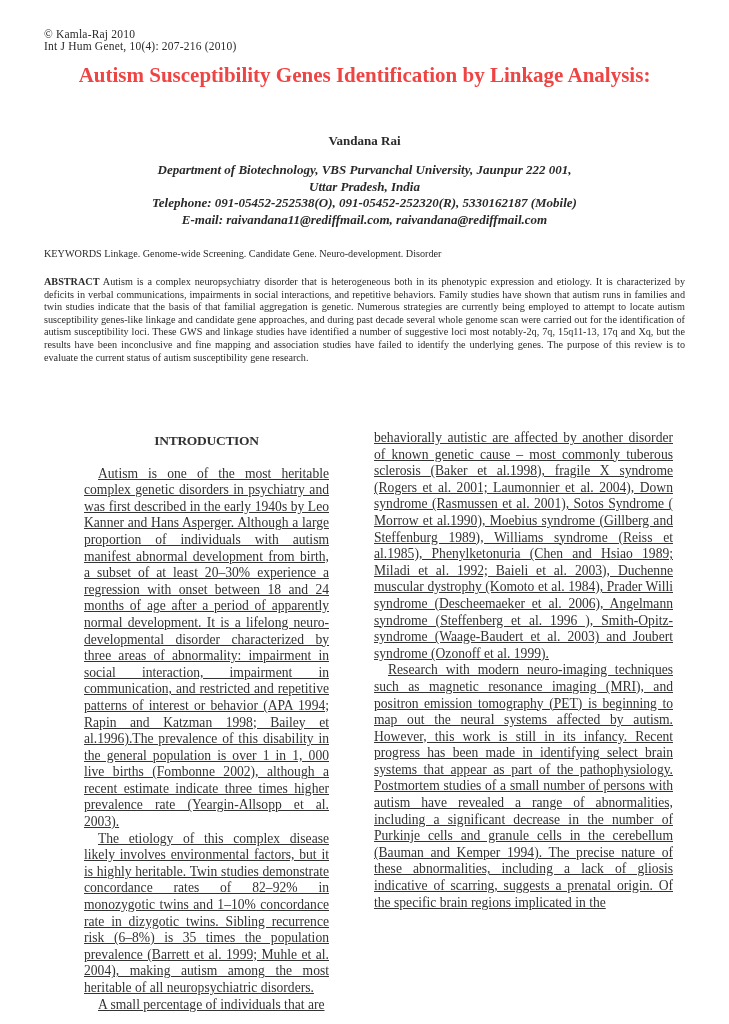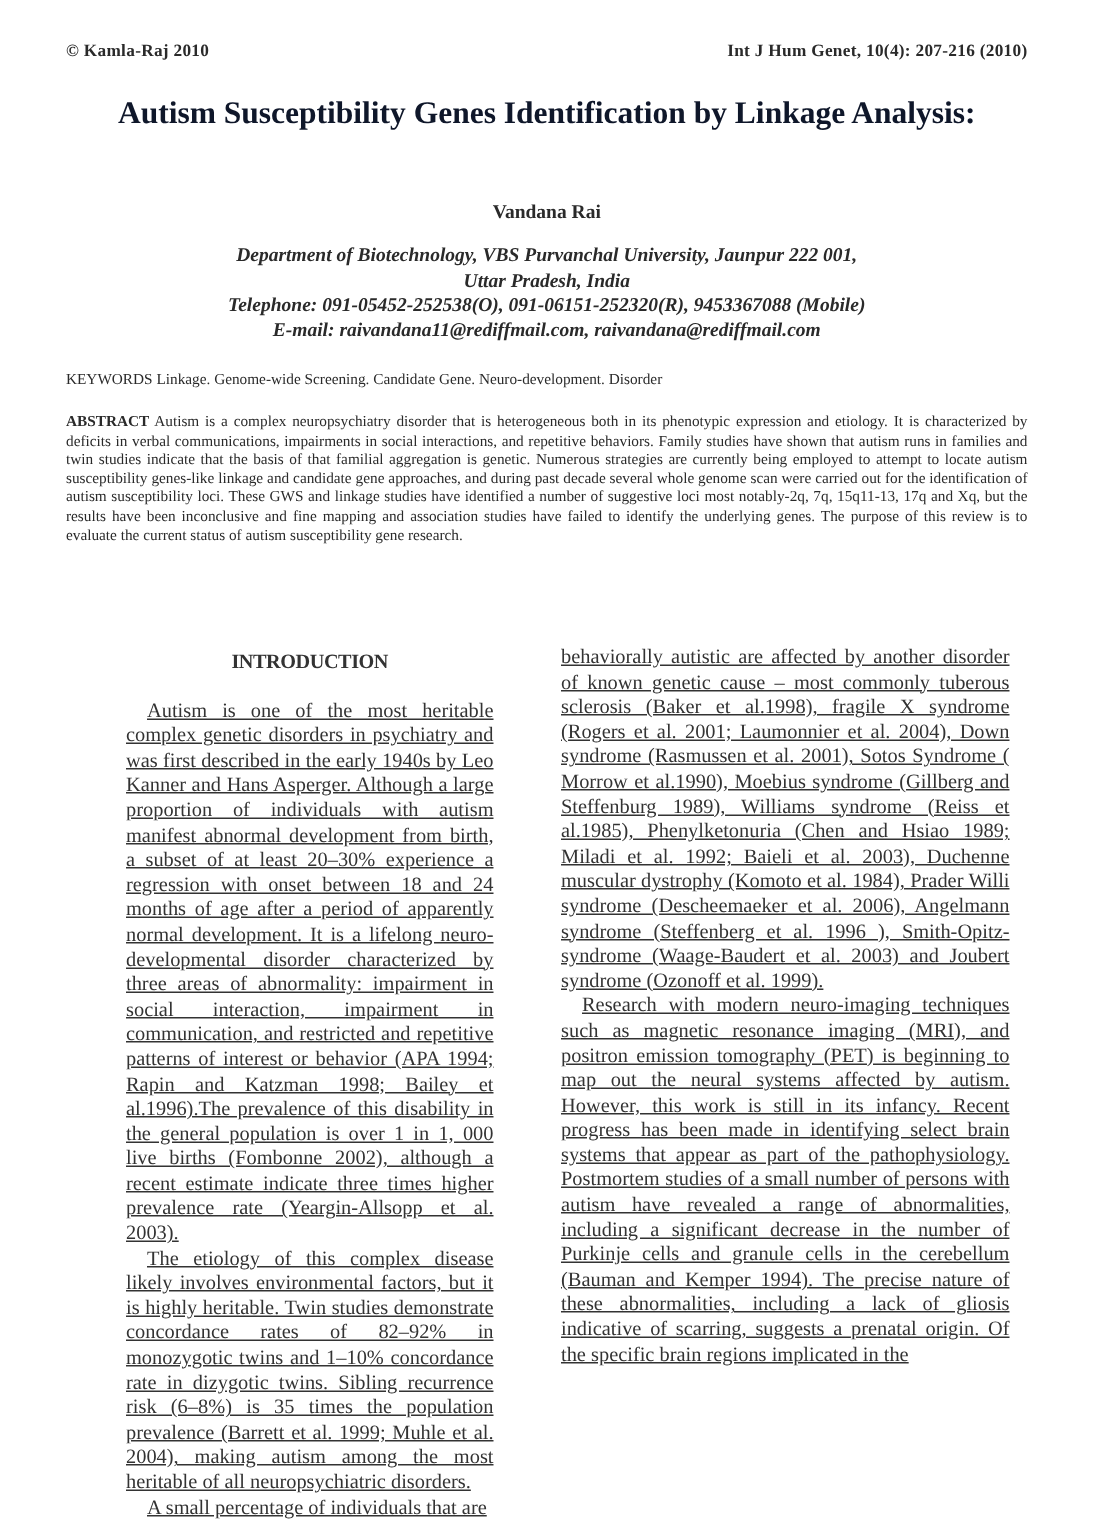--- a/index.html
+++ b/index.html
@@ -1,18 +1,18 @@
 <!DOCTYPE html>
 <html><head>
 <meta charset="utf-8">
 <style>
   html, body { margin: 0; padding: 0; background: #ffffff; }
   body { width: 729px; height: 1024px; overflow: hidden; position: relative; color: #2a2a2a; font-family: "Liberation Serif", "DejaVu Serif", serif; }
-  .running-head { position: absolute; top: 28px; left: 44px; right: 44px; font-size: 11.5px; font-weight: bold; display: flex; justify-content: space-between; letter-spacing: 0.2px; }
-  .title { position: absolute; top: 62px; left: 30px; right: 30px; text-align: center; font-size: 21px; font-weight: bold; line-height: 27px; color: #0f172a; }
+  .running-head { position: absolute; top: 28px; left: 44px; right: 44px; font-size: 11.5px; font-weight: normal; display: flex; justify-content: space-between; letter-spacing: 0.2px; flex-direction: column; }
+  .title { position: absolute; top: 62px; left: 30px; right: 30px; text-align: center; font-size: 21px; font-weight: bold; line-height: 27px; color: #ef4444; }
   .author { position: absolute; top: 133px; left: 0; right: 0; text-align: center; font-size: 13px; font-weight: bold; }
   .affil { position: absolute; top: 162px; left: 30px; right: 30px; text-align: center; font-size: 13px; font-weight: bold; font-style: italic; line-height: 16.5px; }
   .keywords { position: absolute; top: 248px; left: 44px; right: 44px; font-size: 10.2px; }
   .keywords b { font-weight: normal; }
   .abstract { position: absolute; top: 276px; left: 44px; right: 44px; font-size: 10.2px; line-height: 12.6px; text-align: justify; }
   .col { position: absolute; top: 433px; font-size: 13.6px; line-height: 16.6px; text-align: justify; color: #333; }
   .col-left { left: 66px; width: 229px; margin-left: 32px; }
   .col-right { left: 374px; width: 299px; top: 430px; }
   .col-left { left: 52px; width: 245px; }
   .section-heading { text-align: center; font-weight: bold; font-size: 13.5px; margin: 0 0 16px 0; letter-spacing: -0.3px; }
@@ -29,21 +29,21 @@
 
 <div class="title">
   <div>Autism Susceptibility Genes Identification by Linkage Analysis:</div>
 </div>
 
 <div class="author">Vandana Rai</div>
 
 <div class="affil">
   <div>Department of Biotechnology, VBS Purvanchal University, Jaunpur 222 001,</div>
   <div>Uttar Pradesh, India</div>
-  <div>Telephone: 091-05452-252538(O), 091-06151-252320(R), 9453367088 (Mobile)</div>
+  <div>Telephone: 091-05452-252538(O), 091-05452-252320(R), 5330162187 (Mobile)</div>
   <div>E-mail: raivandana11@rediffmail.com, raivandana@rediffmail.com</div>
 </div>
 
 <div class="keywords">
   <b>KEYWORDS</b>
   <span>Linkage. Genome-wide Screening. Candidate Gene. Neuro-development. Disorder</span>
 </div>
 
 <div class="abstract">
   <b>ABSTRACT</b>

